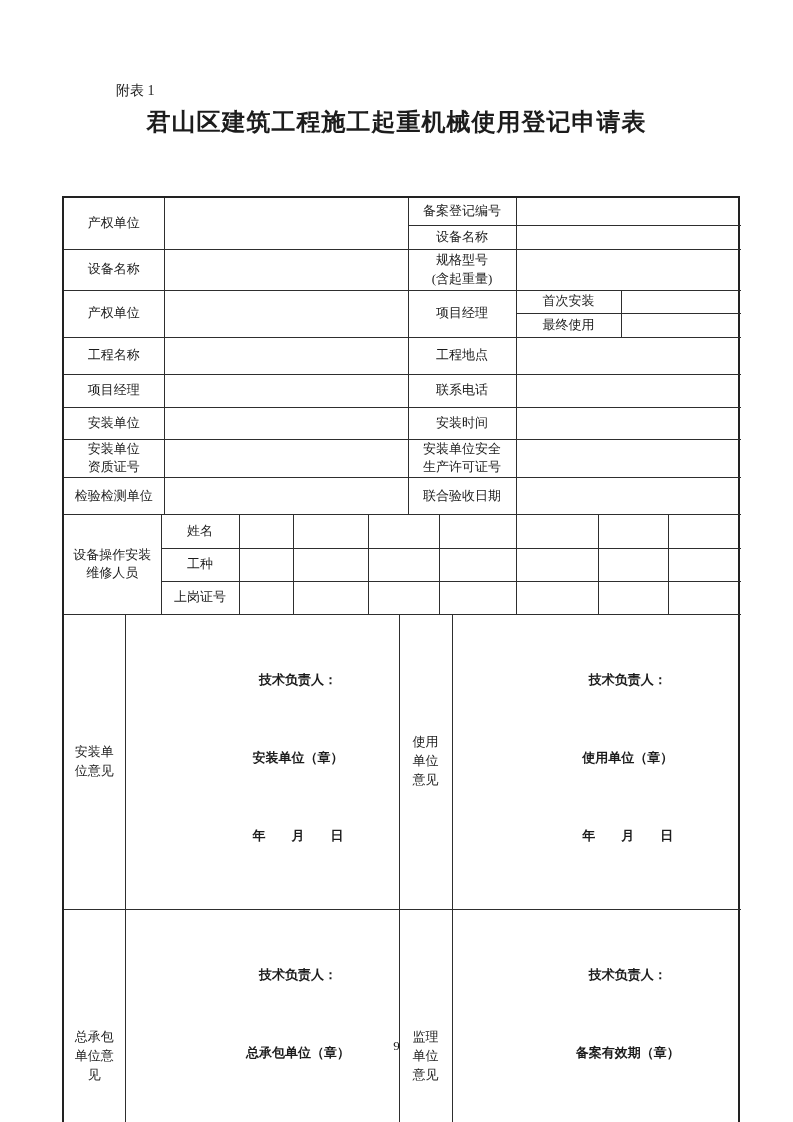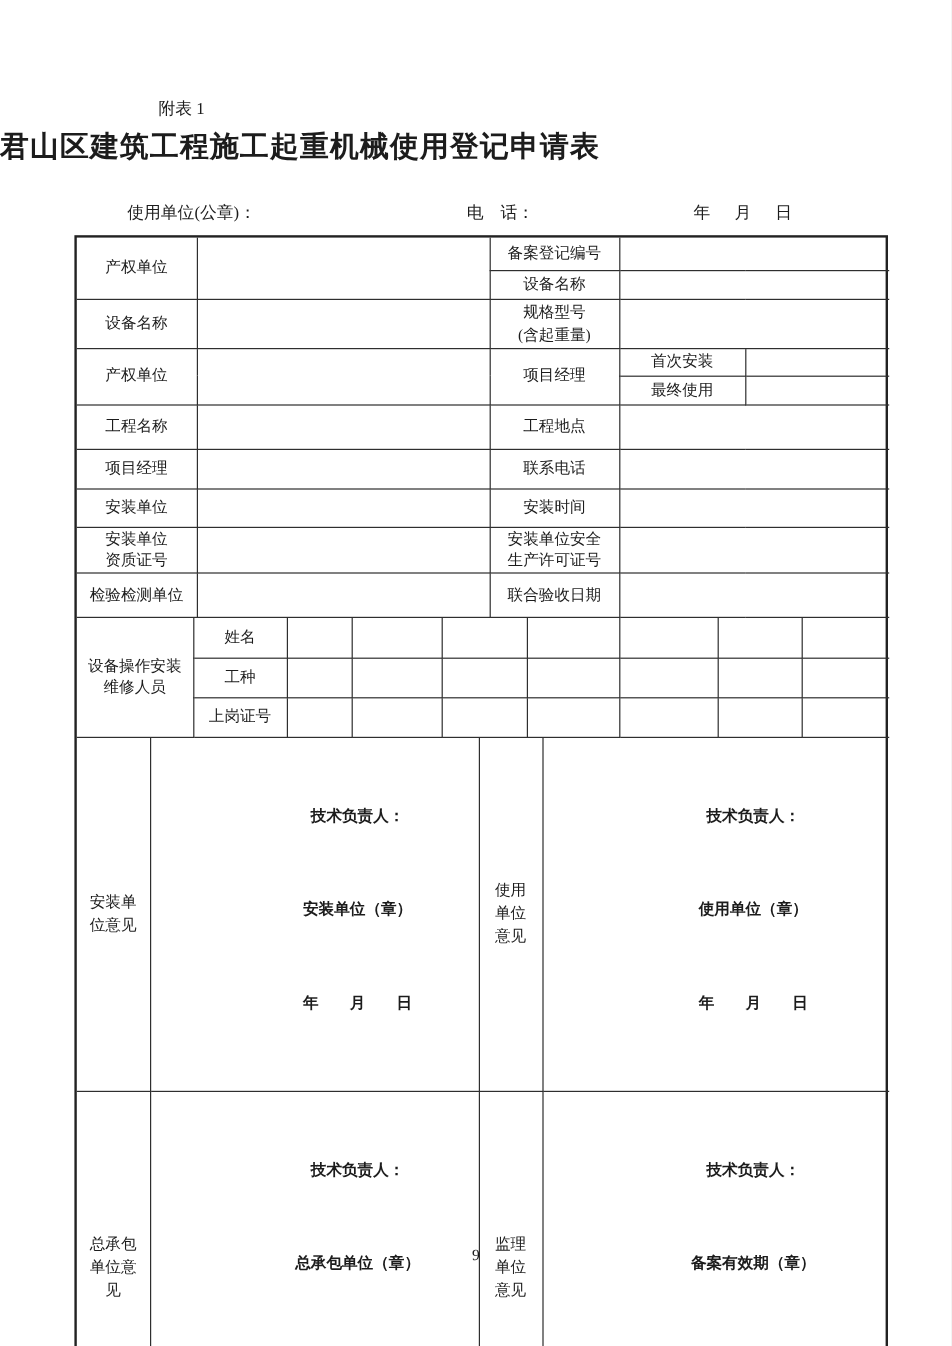--- a/index.html
+++ b/index.html
@@ -2,24 +2,24 @@
 <html><head>
 <meta charset="utf-8">
 <style>
   html,body { margin:0; padding:0; background:#e9e9e9; }
   .sheet {
     position:relative; width:793px; height:1122px; margin:0 auto;
     background:#ffffff; color:#1c1c1c;
     font-family:"Liberation Serif","DejaVu Serif",serif;
     overflow:hidden;
   }
-  .annex { position:absolute; left:116px; top:82px; font-size:14px;margin-left:16px; }
+  .annex { position:absolute; left:116px; top:82px; font-size:14px; }
   .form-title {
     position:absolute; left:0; top:106px; width:100%; margin:0;
-    font-size:24px; font-weight:bold; letter-spacing:1px;
+    text-align:center; font-size:24px; font-weight:bold; letter-spacing:1px;
   }
   .subheader { position:absolute; left:0; top:169px; width:100%; height:20px; font-size:14px; }
   .su { position:absolute; white-space:pre; }
   .su-unit  { left:106px; }
   .su-phone { left:389px; }
   .su-date  { left:578px; letter-spacing:3px; }
 
   .frame {
     position:absolute; left:62px; top:196px; width:678px;
     box-sizing:border-box; border:2px solid #222222;
@@ -49,25 +49,20 @@
   .pagenum { position:absolute; left:0; top:1038px; width:100%; text-align:center; font-size:13px; }
 </style>
 </head>
 <body>
 
 <div class="sheet">
 
   <div class="annex">附表 1</div>
   <h1 class="form-title">君山区建筑工程施工起重机械使用登记申请表</h1>
 
-  <div class="subheader">
-    <span class="su su-unit">使用单位(公章)：</span>
-    <span class="su su-phone">电　话：</span>
-    <span class="su su-date">年　月　日</span>
-  </div>
 
   <div class="frame">
 
     <table class="t-info">
       <colgroup>
         <col style="width:100px">
           <col style="width:244px">
           <col style="width:108px">
         <col style="width:105px">
           <col style="width:120px">

